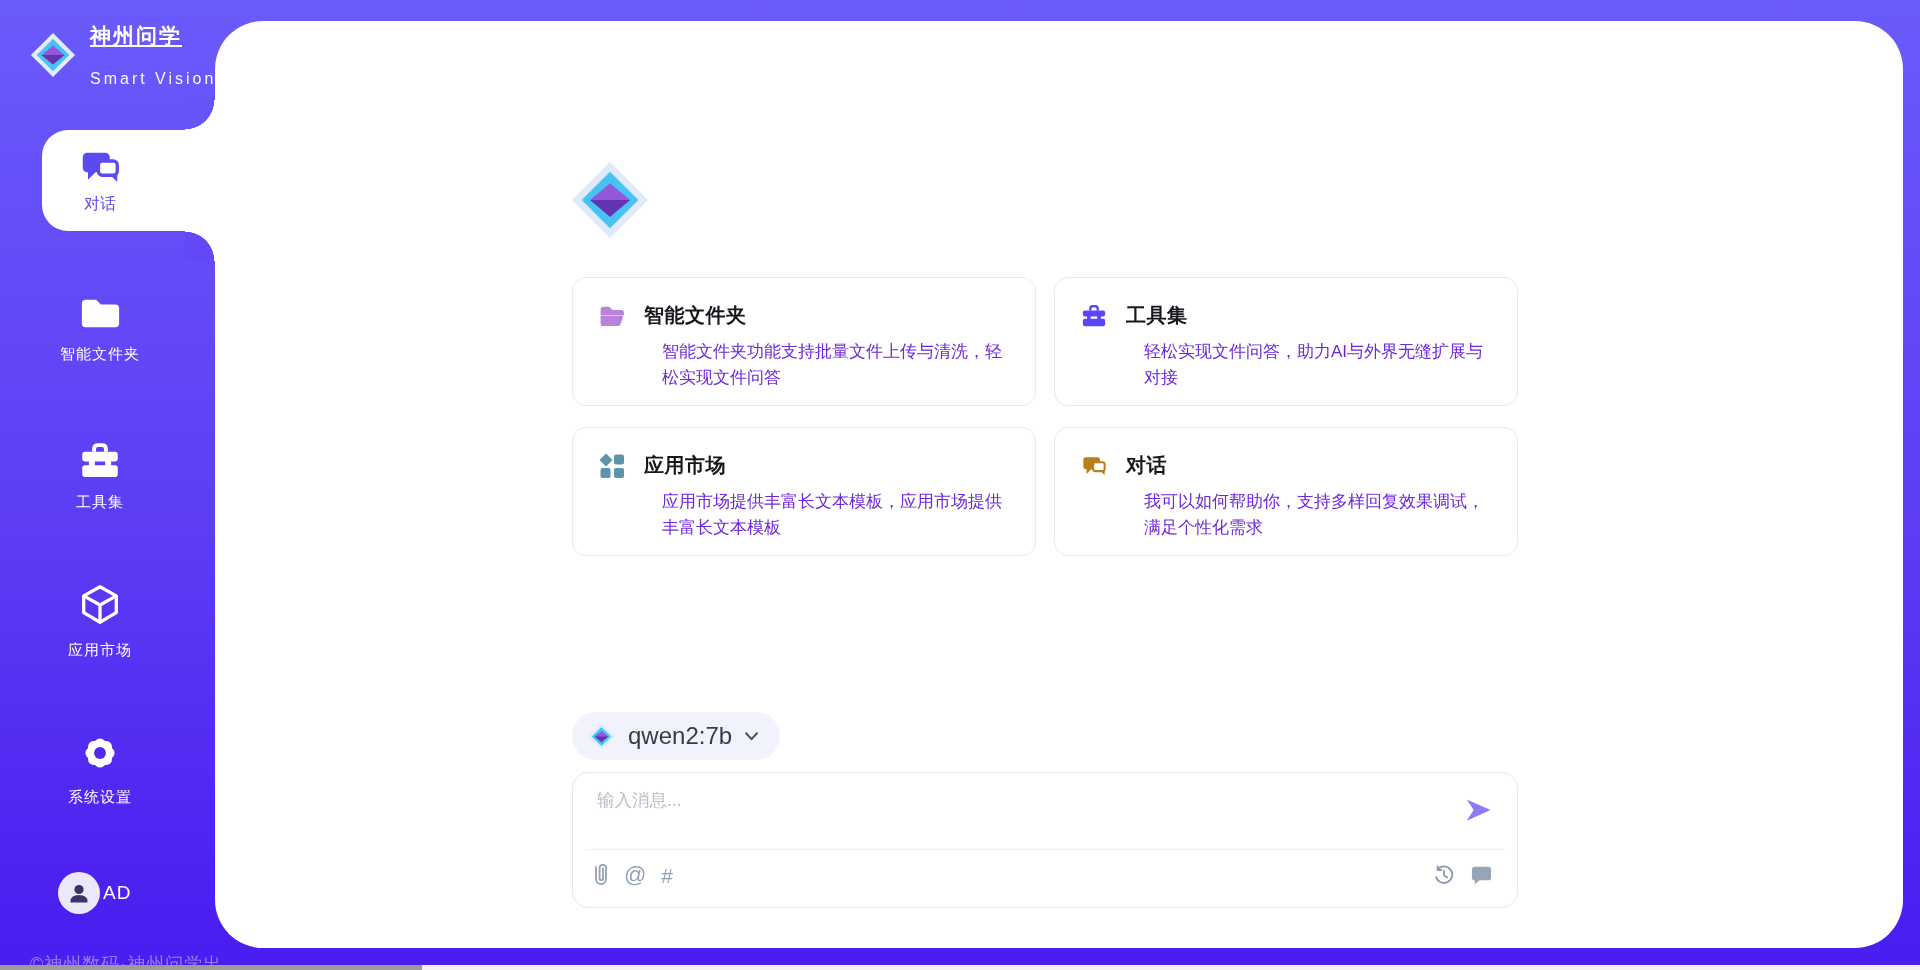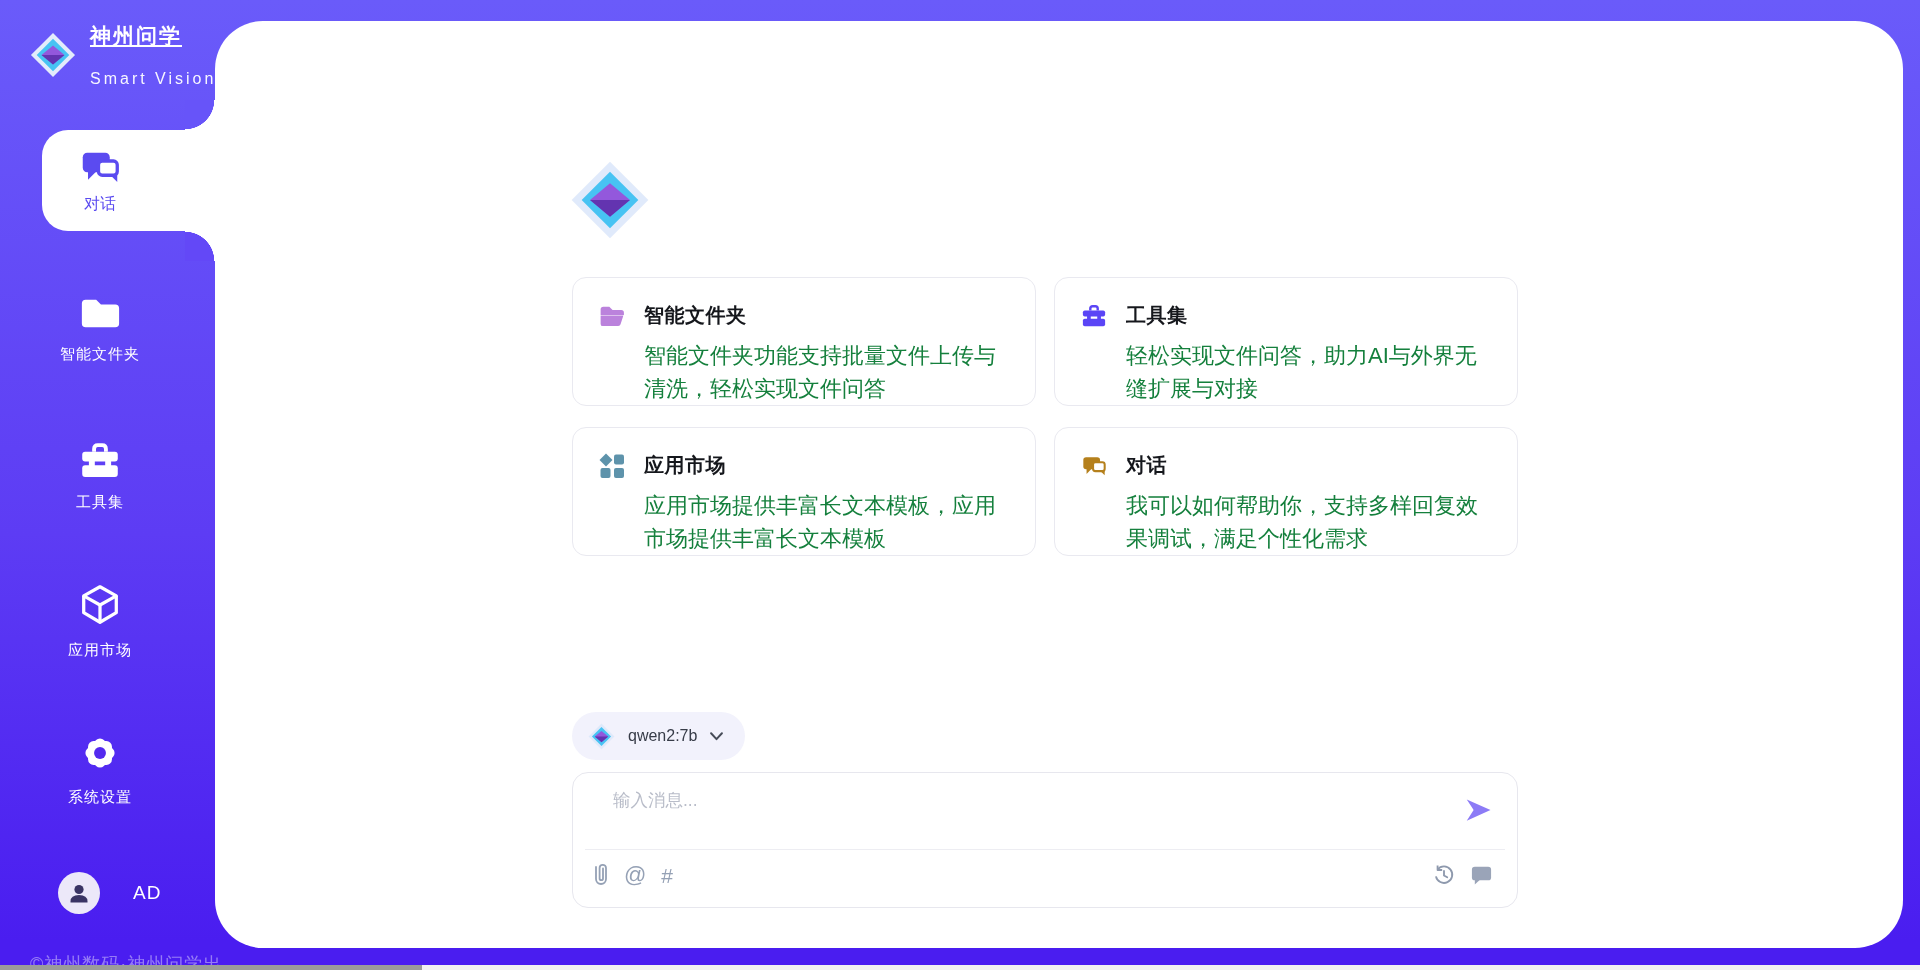--- a/index.html
+++ b/index.html
@@ -36,21 +36,21 @@
     position:absolute; left:185px; top:231px; width:30px; height:30px;
     background:radial-gradient(circle 30px at 0 30px, #6348f7 0 29px, #ffffff 29.5px);
   }
 
   .nav-item {
     position:absolute; left:0; width:200px; text-align:center; cursor:pointer;
   }
   .nav-item .label { display:block; color:#ffffff; font-size:15px; margin-top:9px; letter-spacing:1px; }
   .ni-1 { top:294px; } .ni-2 { top:440px; } .ni-3 { top:582px; } .ni-4 { top:731px; }
 
-  .user-row { position:absolute; left:58px; top:872px; display:flex; align-items:center; gap:33px; cursor:pointer; }
+  .user-row { position:absolute; left:58px; top:872px; display:flex; align-items:center; gap:3px; cursor:pointer; }
   .avatar {
     width:42px; height:42px; border-radius:50%; background:#ece8f9;
     display:flex; align-items:center; justify-content:center;
   }
   .user-name { color:#ffffff; font-size:19px; letter-spacing:1px; }
 
   .sidebar-footer {
     position:absolute; left:10px; top:952px; width:205px;
     color:rgba(255,255,255,.42); font-size:18px; letter-spacing:1px;margin-left:20px;
   }
@@ -64,37 +64,37 @@
     position:absolute; left:572px; top:277px; width:946px;
     display:grid; grid-template-columns:1fr 1fr; column-gap:18px; row-gap:21px;
   }
   .card {
     height:129px; background:#ffffff; border:1.5px solid #e9e9f0; border-radius:14px;
     padding:24px 26px; cursor:pointer;
   }
   .card-head { display:flex; align-items:center; gap:19px; }
   .card-title { color:#15171c; font-size:20px; font-weight:700; letter-spacing:.5px; }
   .card-desc {
-    margin-left:45px; margin-top:10px; color:#15803d; font-size:22px; line-height:1.5;
+    margin-left:63px; margin-top:10px; color:#6d28d9; font-size:17px; line-height:1.5;
   }
 
   
   .model-pill {
     position:absolute; left:572px; top:712px; height:48px;
     display:inline-flex; align-items:center; gap:13px; padding:0 22px 0 16px;
     background:#f2f2fc; border-radius:24px; cursor:pointer;
   }
-  .model-name { color:#373c48; font-size:16px; }
+  .model-name { color:#373c48; font-size:24px; }
 
   .composer {
     position:absolute; left:572px; top:772px; width:946px; height:136px;
     background:#ffffff; border:1.5px solid #e7e7ee; border-radius:16px;
   }
   .composer textarea {
-    position:absolute; left:40px; top:15px; width:850px; height:55px;
+    position:absolute; left:24px; top:15px; width:850px; height:55px;
     border:none; outline:none; resize:none; font-size:17.5px;
     font-family:"Liberation Sans","DejaVu Sans",sans-serif; color:#2c3240; background:transparent;
   }
   .composer textarea::placeholder { color:#b9bdc9; }
   .send-btn { position:absolute; right:24px; top:22px; width:30px; height:30px; cursor:pointer; }
   .composer-divider { position:absolute; left:12px; right:12px; top:76px; height:1px; background:#ededf2; }
   .tools-left { position:absolute; left:20px; top:90px; display:flex; align-items:center; gap:15px; }
   .tools-right { position:absolute; right:24px; top:90px; display:flex; align-items:center; gap:15px; }
   .glyph-icon { color:#95a1b5; font-size:22px; line-height:1; cursor:pointer; }
   .glyph-hash { font-size:21px; }

